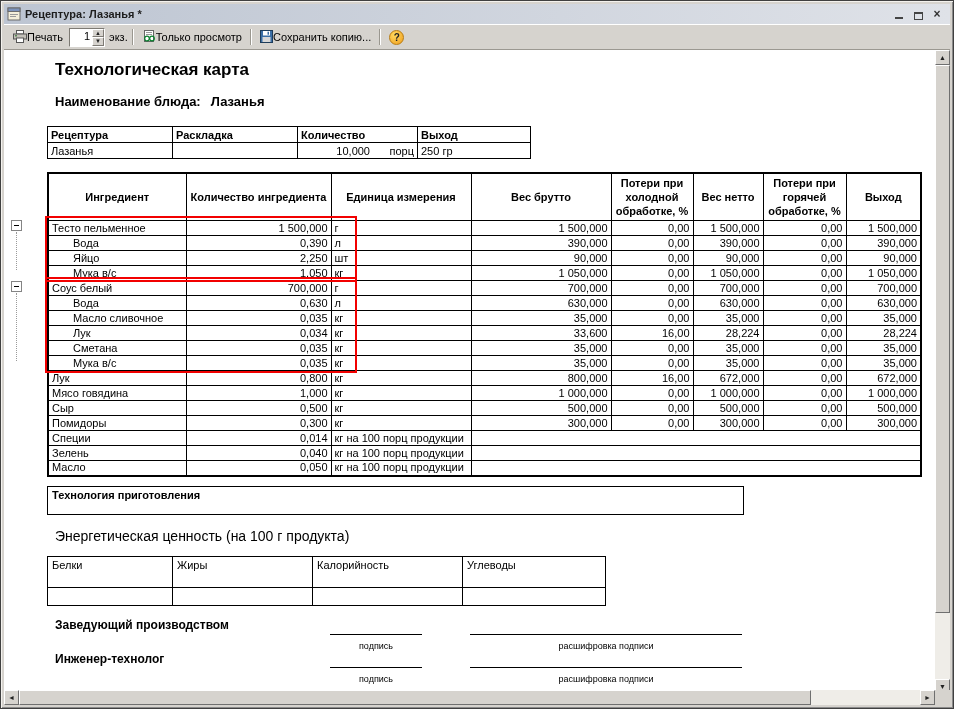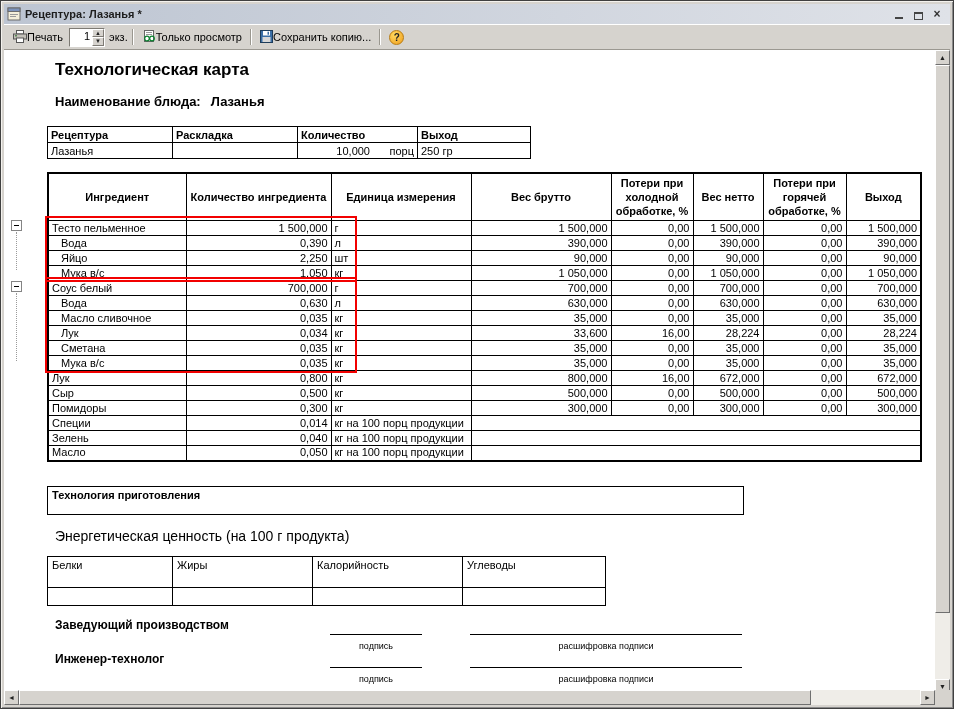--- a/index.html
+++ b/index.html
@@ -44,21 +44,21 @@
   .recipe-table td{border:1px solid #000;font-size:11px;padding:1px 3px;height:13px;}
   .qty-split{display:flex;}
   .qty-split .q{flex:1;text-align:right;}
   .qty-split .u{width:34px;text-align:right;padding-left:10px;}
   
   .ing-table{position:absolute;left:43px;top:122px;width:873px;border:2px solid #000;}
   .ing-table th{border:1px solid #000;font-size:11px;font-weight:bold;text-align:center;vertical-align:middle;
     padding:1px 2px;white-space:normal;height:44px;line-height:14px;}
   .ing-table td{border:1px solid #000;font-size:11px;height:15px;line-height:13px;padding:0 3px;box-sizing:border-box;}
   .c-name{text-align:left;}
-  .c-name.ind{padding-left:12px;}
+  .c-name.ind{padding-left:24px;}
   .c-num{text-align:right;}
   .c-unit{text-align:left;}
   .c-span{}
   
   .redbox{position:absolute;border:2px solid #f20000;pointer-events:none;z-index:6;}
   .rb1{left:41px;top:166px;width:308px;height:62px;}
   .rb2{left:41px;top:227px;width:308px;height:92px;}
   
   .grp{position:absolute;left:7px;width:11px;height:11px;background:#fff;border:1px solid #848484;
     box-sizing:border-box;display:flex;align-items:center;justify-content:center;z-index:4;}
@@ -342,20 +342,30 @@
               <td class="c-name">Лук</td>
               <td class="c-num">0,800</td>
               <td class="c-unit">кг</td>
               <td class="c-num">800,000</td>
               <td class="c-num">16,00</td>
               <td class="c-num">672,000</td>
               <td class="c-num">0,00</td>
               <td class="c-num">672,000</td>
             </tr>
             <tr>
+              <td class="c-name">Мясо говядина</td>
+              <td class="c-num">1,000</td>
+              <td class="c-unit">кг</td>
+              <td class="c-num">1 000,000</td>
+              <td class="c-num">0,00</td>
+              <td class="c-num">1 000,000</td>
+              <td class="c-num">0,00</td>
+              <td class="c-num">1 000,000</td>
+            </tr>
+            <tr>
               <td class="c-name">Сыр</td>
               <td class="c-num">0,500</td>
               <td class="c-unit">кг</td>
               <td class="c-num">500,000</td>
               <td class="c-num">0,00</td>
               <td class="c-num">500,000</td>
               <td class="c-num">0,00</td>
               <td class="c-num">500,000</td>
             </tr>
             <tr>

